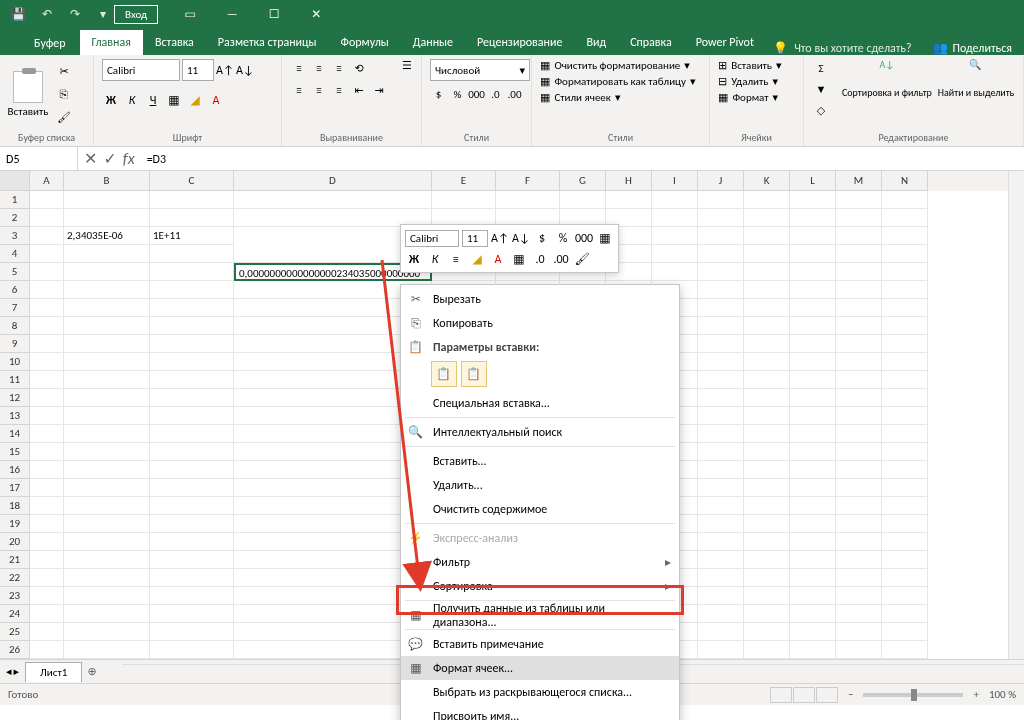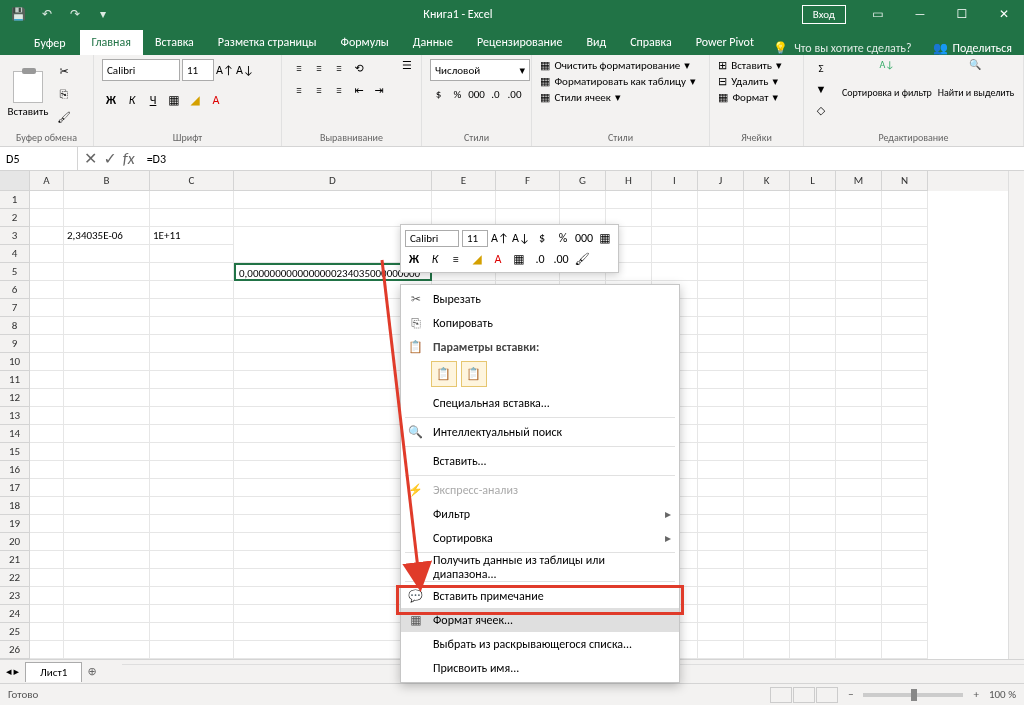--- a/index.html
+++ b/index.html
@@ -89,21 +89,20 @@
 </head>
 <body>
 
 <div class="titlebar">
   <div class="tb-left">
     <div class="tb-btn">💾</div>
     <div class="tb-btn">↶</div>
     <div class="tb-btn">↷</div>
     <div class="tb-btn">▾</div>
   </div>
-  <div class="tb-center">Книга1 - Excel</div>
   <div class="tb-right">
     <div class="login-btn">Вход</div>
     <div class="win-btn">▭</div>
     <div class="win-btn">—</div>
     <div class="win-btn">☐</div>
     <div class="win-btn">✕</div>
   </div>
 </div>
 
 <div class="tabs-row">
@@ -125,21 +124,21 @@
       <div class="rbtn paste-btn">
         <div class="paste-ico"></div>
         <span>Вставить</span>
       </div>
       <div style="display:flex;flex-direction:column;gap:3px;margin-top:2px">
         <div class="rbtn-sm">✂</div>
         <div class="rbtn-sm">⎘</div>
         <div class="rbtn-sm">🖌</div>
       </div>
     </div>
-    <div class="rgroup-label">Буфер обмена</div>
+    <div class="rgroup-label">Буфер списка</div>
   </div>
 
   <div class="rgroup" style="width:188px">
     <div class="rgroup-body" style="flex-direction:column">
       <div class="font-row">
         <div class="font-sel fname">Calibri</div>
         <div class="font-sel fsize">11</div>
         <div class="fmt-b">A↑</div>
         <div class="fmt-b">A↓</div>
       </div>
@@ -745,20 +744,28 @@
   <div class="ctx-sep"></div>
   <div class="ctx-item">
       <span class="ctx-ico">🔍</span>
       <span>Интеллектуальный поиск</span>
     </div>
   <div class="ctx-sep"></div>
   <div class="ctx-item">
       <span class="ctx-ico"></span>
       <span>Вставить...</span>
     </div>
+  <div class="ctx-item">
+      <span class="ctx-ico"></span>
+      <span>Удалить...</span>
+    </div>
+  <div class="ctx-item">
+      <span class="ctx-ico"></span>
+      <span>Очистить содержимое</span>
+    </div>
   <div class="ctx-sep"></div>
   <div class="ctx-item ctx-disabled">
       <span class="ctx-ico">⚡</span>
       <span>Экспресс-анализ</span>
     </div>
   <div class="ctx-item">
       <span class="ctx-ico"></span>
       <span>Фильтр</span>
       <span class="ctx-arrow">▸</span>
     </div>

